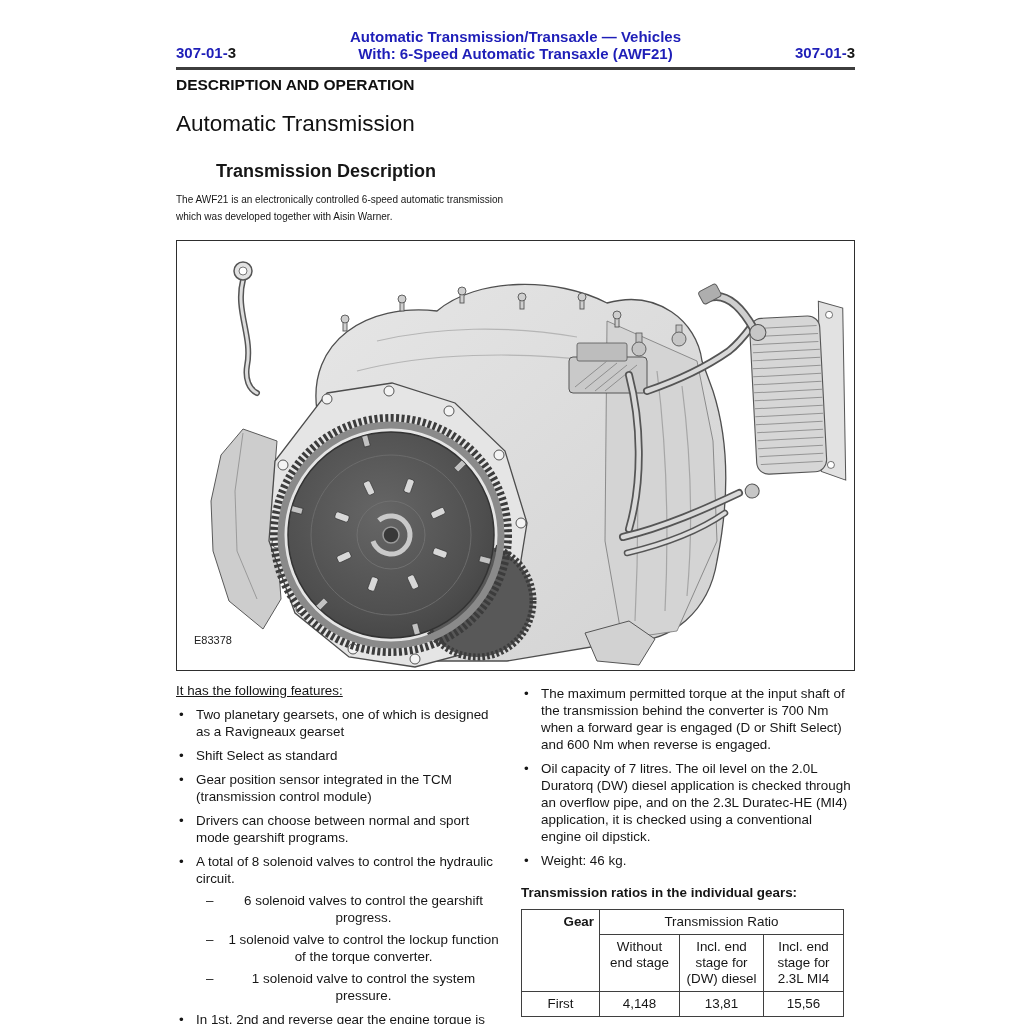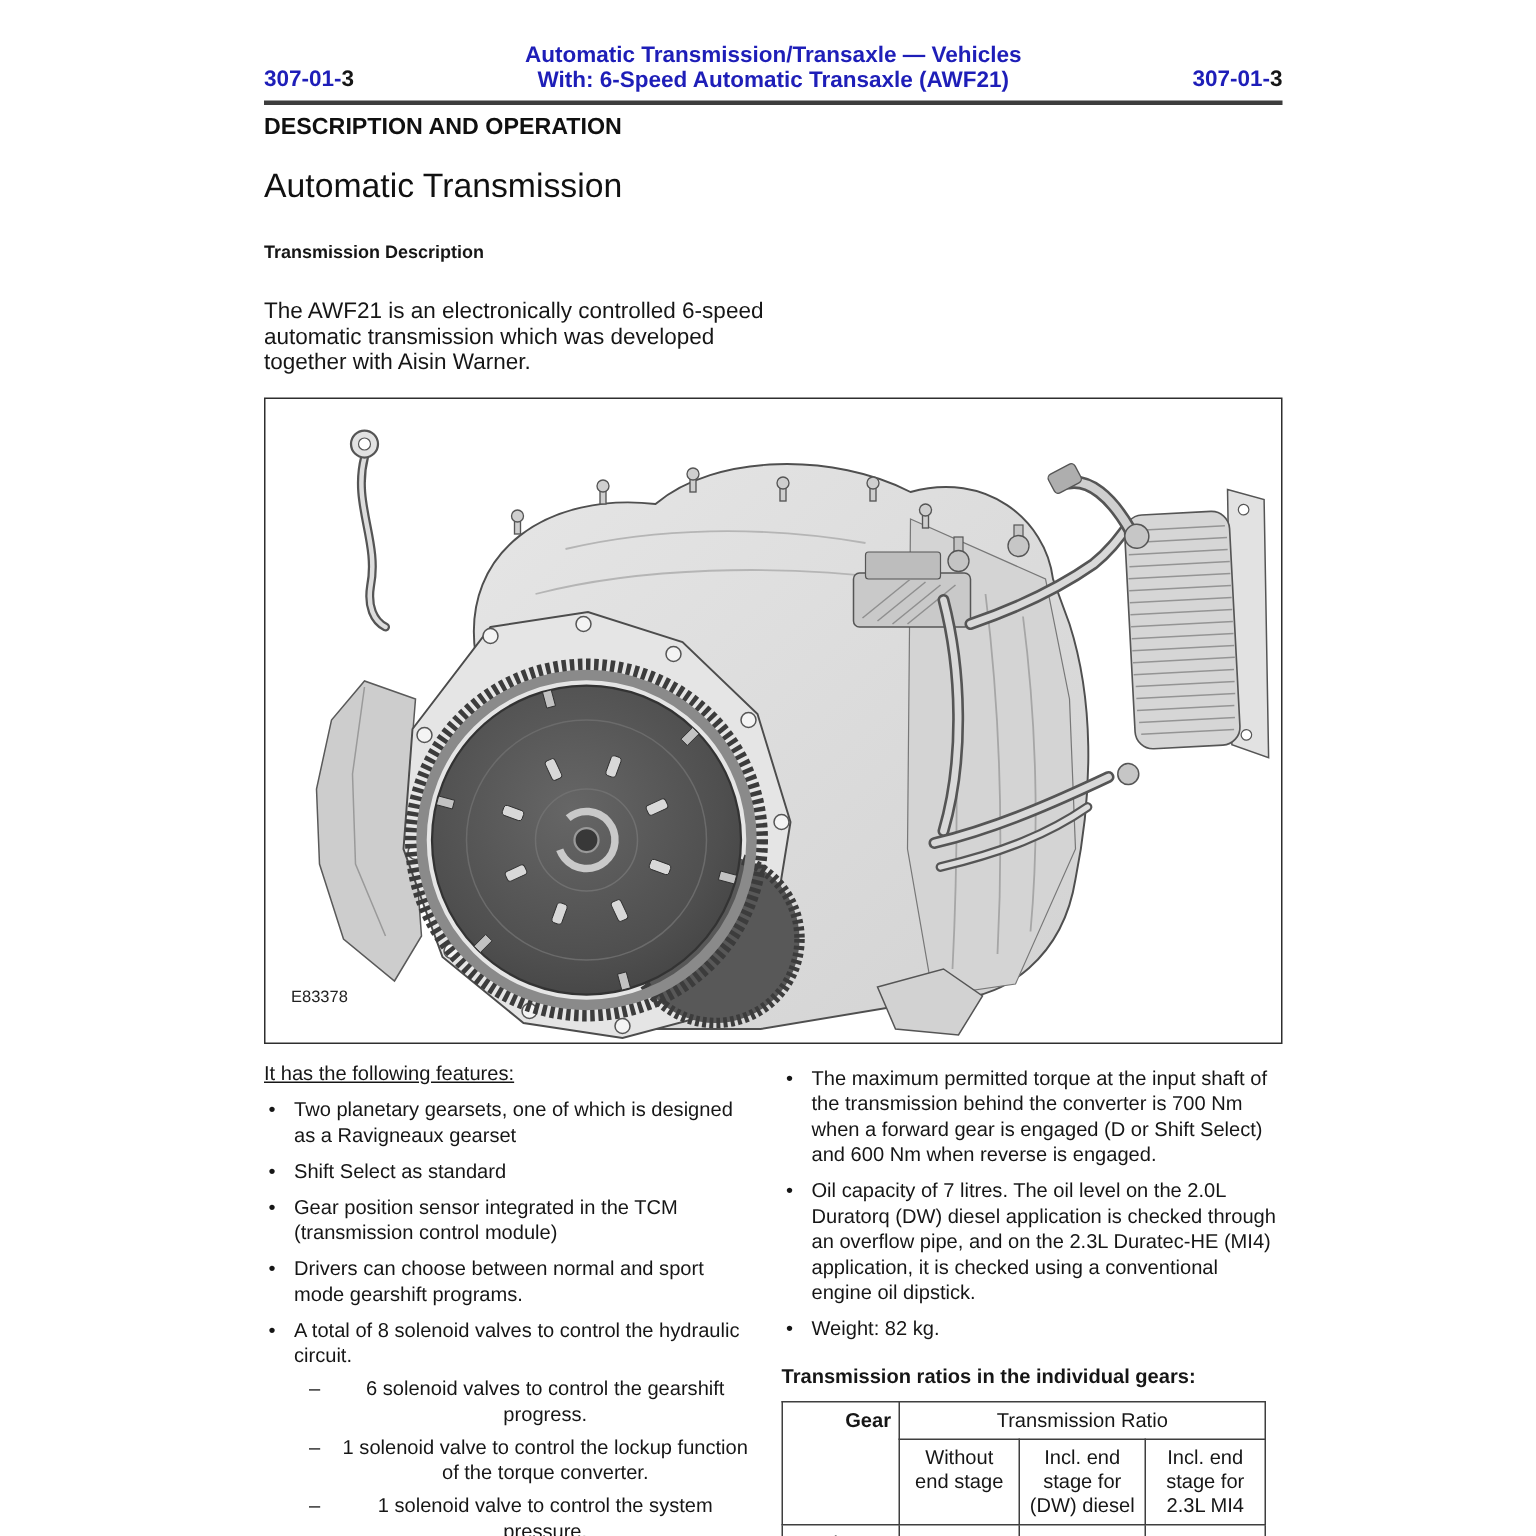--- a/index.html
+++ b/index.html
@@ -12,22 +12,22 @@
   .hdr { display:flex; align-items:flex-end; justify-content:space-between; }
   .hdr .pid { font-size:15px; font-weight:bold; white-space:nowrap; padding-bottom:1px; }
   .pid .blue { color:var(--hdr-blue); }
   .hdr-center { text-align:center; font-size:15px; font-weight:bold; color:var(--hdr-blue); line-height:17px; }
   .rule-heavy { height:3px; background:#3d3d3d; margin-top:5px; }
 
   .section-title { margin-top:6px; font-size:15.5px; font-weight:bold; color:#101010; }
 
   .article-title { margin-top:17px; font-size:22.5px; font-weight:normal; color:#111; }
 
-  .sub-head { margin-top:24px; font-size:12px; font-weight:bold; }
-  .lead-para { margin-top:24px; font-size:15px; line-height:17px; width:342px; }
+  .sub-head { margin-top:24px; font-size:18px; font-weight:bold;margin-left:40px; }
+  .lead-para { margin-top:9px; font-size:10px; line-height:17px; width:342px; }
 
   
   .figure-box { position:relative; margin-top:15px; width:679px; height:431px; border:1.4px solid #2e2e2e; background:#fff; }
   .figure-box svg { position:absolute; left:0; top:0; }
   .fig-label { position:absolute; left:17px; bottom:24px; font-size:11px; color:#222; }
 
   
   .cols { display:flex; margin-top:11px; gap:17px; }
   .col-l { width:328px; }
   .col-r { width:334px; }
@@ -276,21 +276,21 @@
       <div class="bullet" style="margin-top:3px">
         <span class="m">•</span>
         <span class="t">The maximum permitted torque at the input shaft of the transmission behind the converter is 700 Nm when a forward gear is engaged (D or Shift Select) and 600 Nm when reverse is engaged.</span>
       </div>
       <div class="bullet">
         <span class="m">•</span>
         <span class="t">Oil capacity of 7 litres. The oil level on the 2.0L Duratorq (DW) diesel application is checked through an overflow pipe, and on the 2.3L Duratec-HE (MI4) application, it is checked using a conventional engine oil dipstick.</span>
       </div>
       <div class="bullet">
         <span class="m">•</span>
-        <span class="t">Weight: 82 kg.</span>
+        <span class="t">Weight: 46 kg.</span>
       </div>
 
       <div class="ratios-head">Transmission ratios in the individual gears:</div>
 
       <table class="ratios">
         <tbody>
           <tr>
             <td class="c-gear" rowspan="2">Gear</td>
             <td class="c-group" colspan="3">Transmission Ratio</td>
           </tr>

